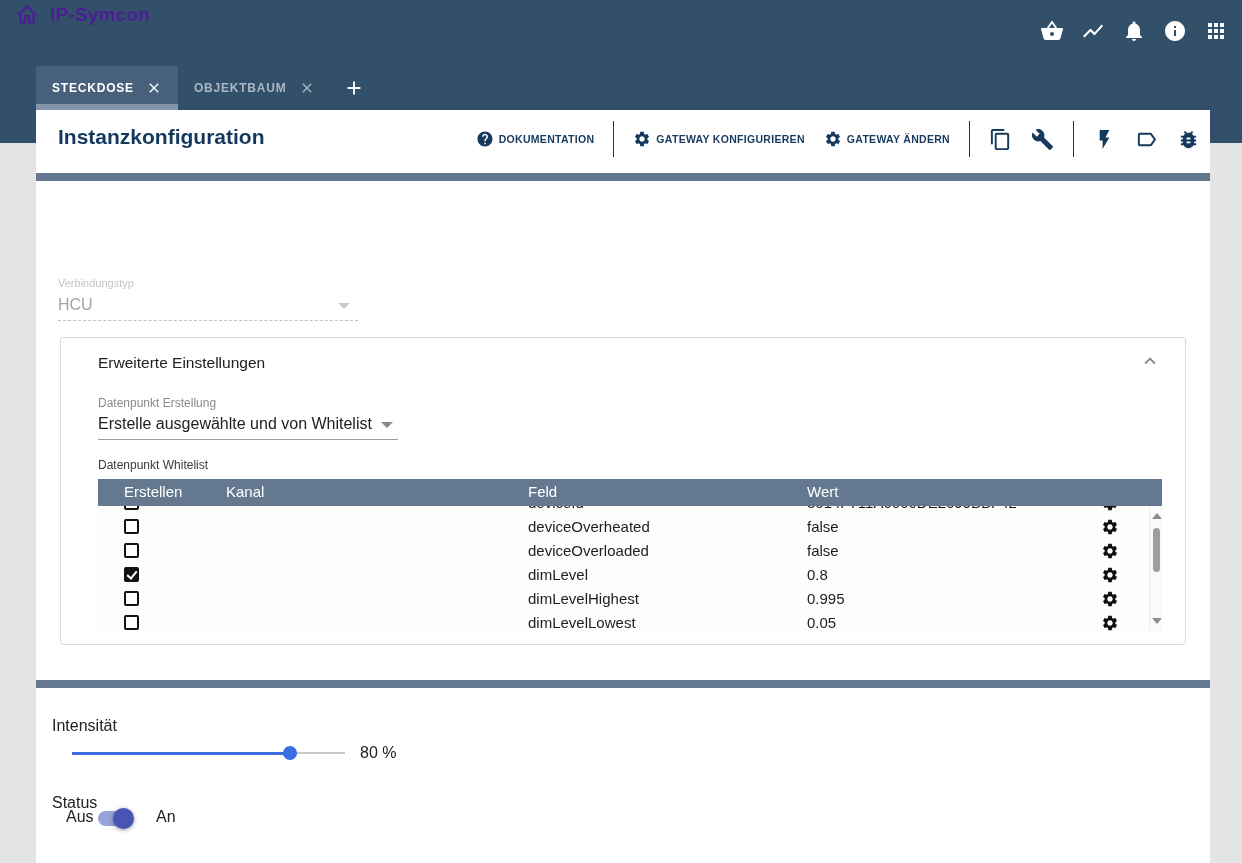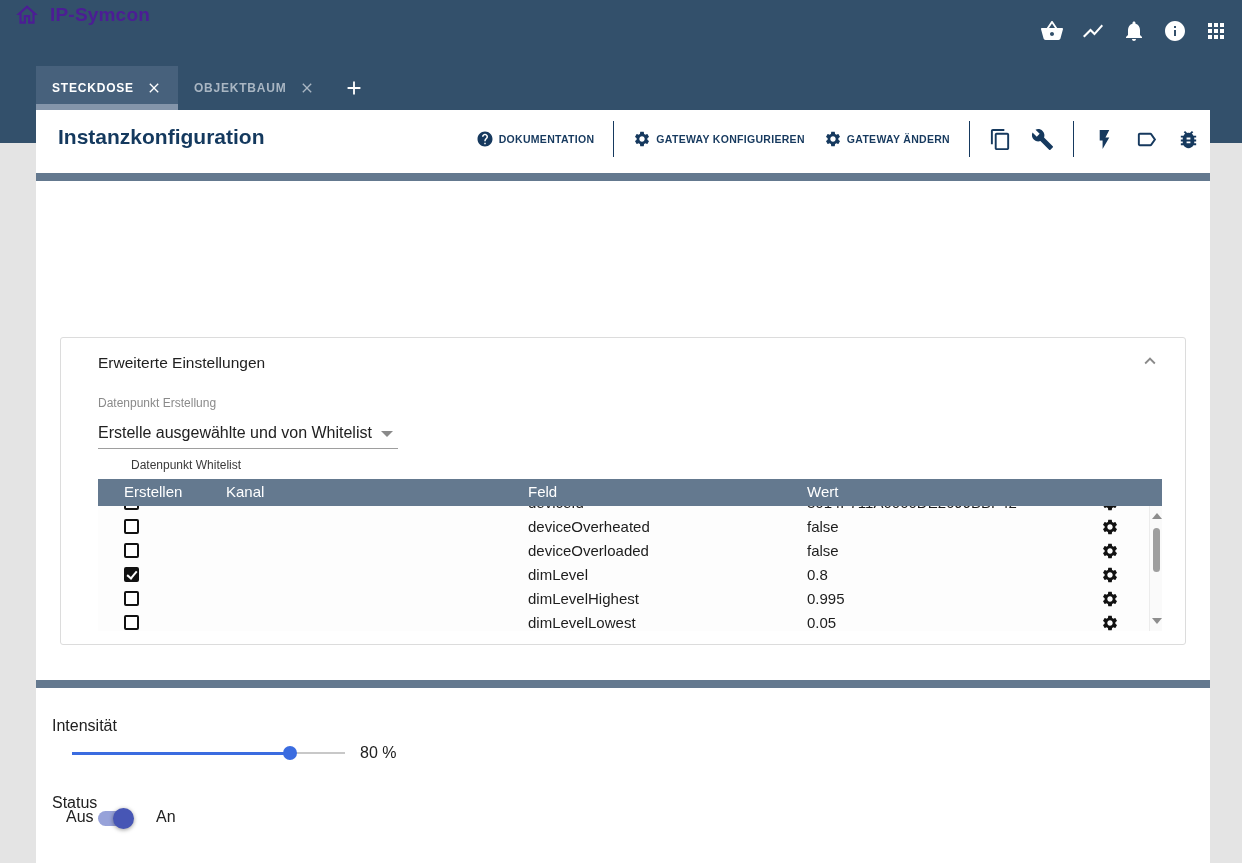--- a/index.html
+++ b/index.html
@@ -46,25 +46,25 @@
   .field-underline { margin-top:6px; border-bottom:1px dashed #c2c2c2; }
   .dd-arrow { position:absolute; right:8px; top:26px; width:0; height:0;
     border-left:6px solid transparent; border-right:6px solid transparent; border-top:6px solid #c9c9c9; }
   
   .card { position:absolute; left:24px; top:227px; width:1126px; height:308px;
     background:#fff; border:1px solid #dcdcdc; border-radius:3px; }
   .card-title { position:absolute; left:37px; top:16px; font-size:15.5px; color:#212121; }
   .card-chevron { position:absolute; right:24px; top:12px; width:22px; height:22px; color:#8a8a8a; cursor:pointer; }
   .dp-select { position:absolute; left:37px; top:58px; width:300px; cursor:pointer; }
   .dp-label { font-size:12px; color:#8a8a8a; }
-  .dp-value { margin-top:14px; font-size:16px; color:#212121; white-space:nowrap; }
+  .dp-value { margin-top:5px; font-size:16px; color:#212121; white-space:nowrap; }
   .dp-value .sel-arrow { display:inline-block; margin-left:9px; width:0; height:0; vertical-align:middle;
     border-left:6px solid transparent; border-right:6px solid transparent; border-top:6px solid #8a8a8a; }
   .dp-underline { margin-top:6px; border-bottom:1px solid #9e9e9e; }
-  .wl-label { position:absolute; left:37px; top:120px; font-size:12px; color:#3a3a3a;margin-left:33px; }
+  .wl-label { position:absolute; left:37px; top:120px; font-size:12px; color:#3a3a3a; }
   
   .wl-table { position:absolute; left:37px; top:141px; width:1064px; }
   .wl-header { position:relative; height:27px; background:#64798f; color:#fff; font-size:15px; }
   .wl-header span { position:absolute; top:4px; }
   .col-erstellen { left:26px; } .col-kanal { left:128px; } .col-feld { left:430px; } .col-wert { left:709px; }
   .wl-body { position:relative; height:125px; overflow:hidden; background:#fdfdfd; }
   .wl-rows { position:absolute; left:0; top:-15px; width:100%; }
   .wl-row { position:relative; height:24px; font-size:15px; line-height:24px; color:#1d1d1d; }
   .wl-row .cell { position:absolute; top:0; }
   .cb { position:absolute; left:26px; top:4px; width:15px; height:15px; border:2px solid #111; border-radius:2px; background:#fff; cursor:pointer; }
@@ -235,20 +235,26 @@
         <svg class="ticon">
             <use href="#i-tag"></use>
           </svg>
         <svg class="ticon">
             <use href="#i-bug"></use>
           </svg>
       </div>
     </div>
     <div class="slate-bar bar-top"></div>
 
+    <div class="field f-conn">
+      <div class="field-label">Verbindungstyp</div>
+      <div class="field-value">HCU</div>
+      <div class="dd-arrow"></div>
+      <div class="field-underline"></div>
+    </div>
 
     <div class="card">
       <div class="card-title">Erweiterte Einstellungen</div>
       <svg class="card-chevron">
           <use href="#i-chevron-up"></use>
         </svg>
 
       <div class="dp-select">
         <div class="dp-label">Datenpunkt Erstellung</div>
         <div class="dp-value"><span>Erstelle ausgewählte und von Whitelist</span><span class="sel-arrow"></span></div>

